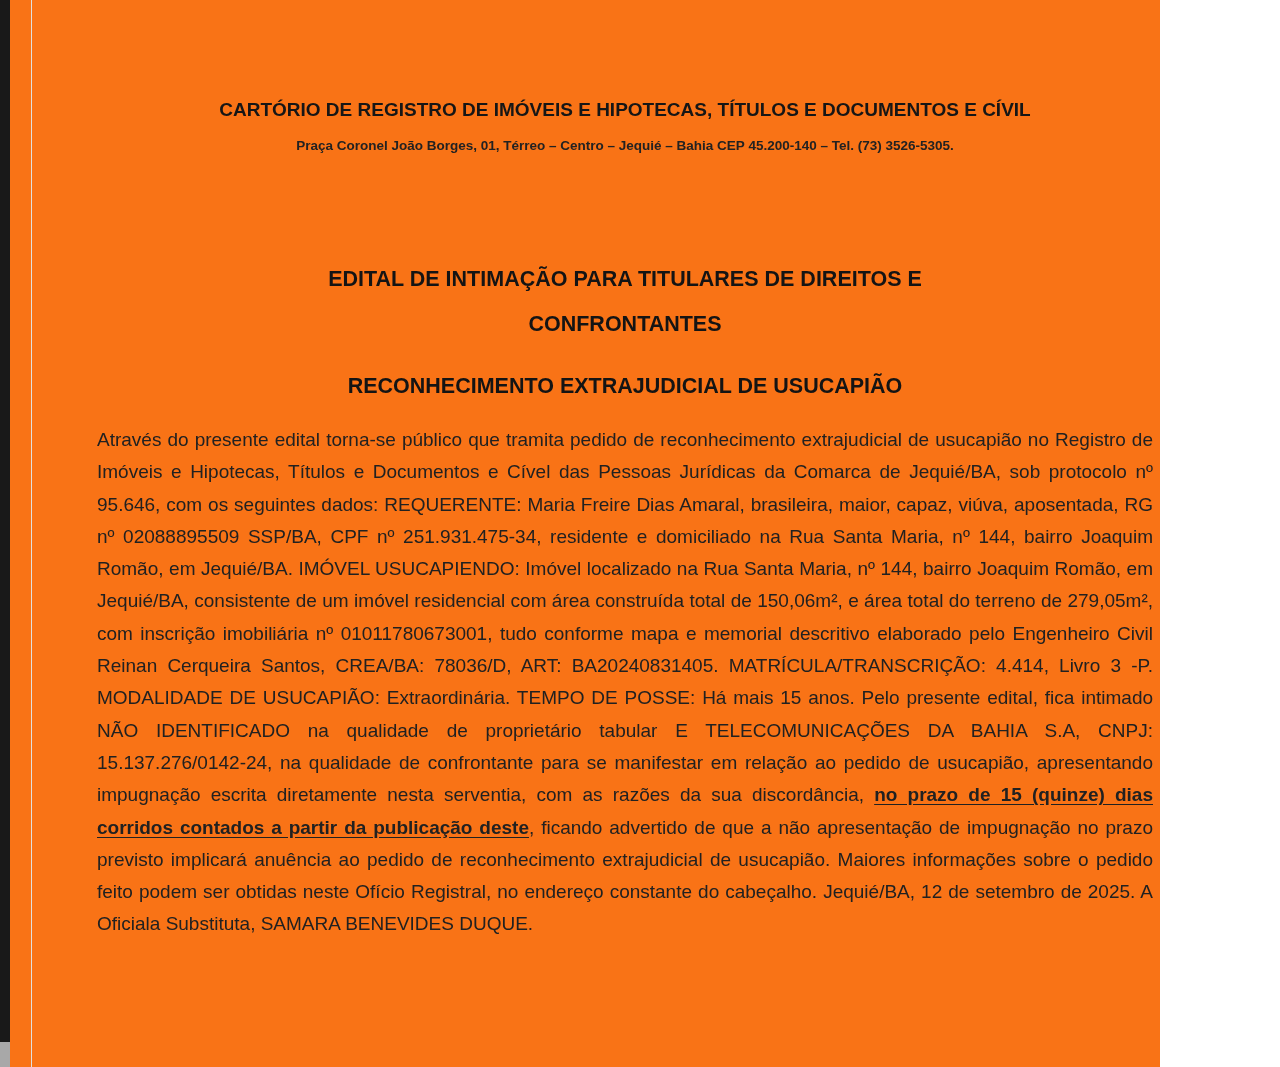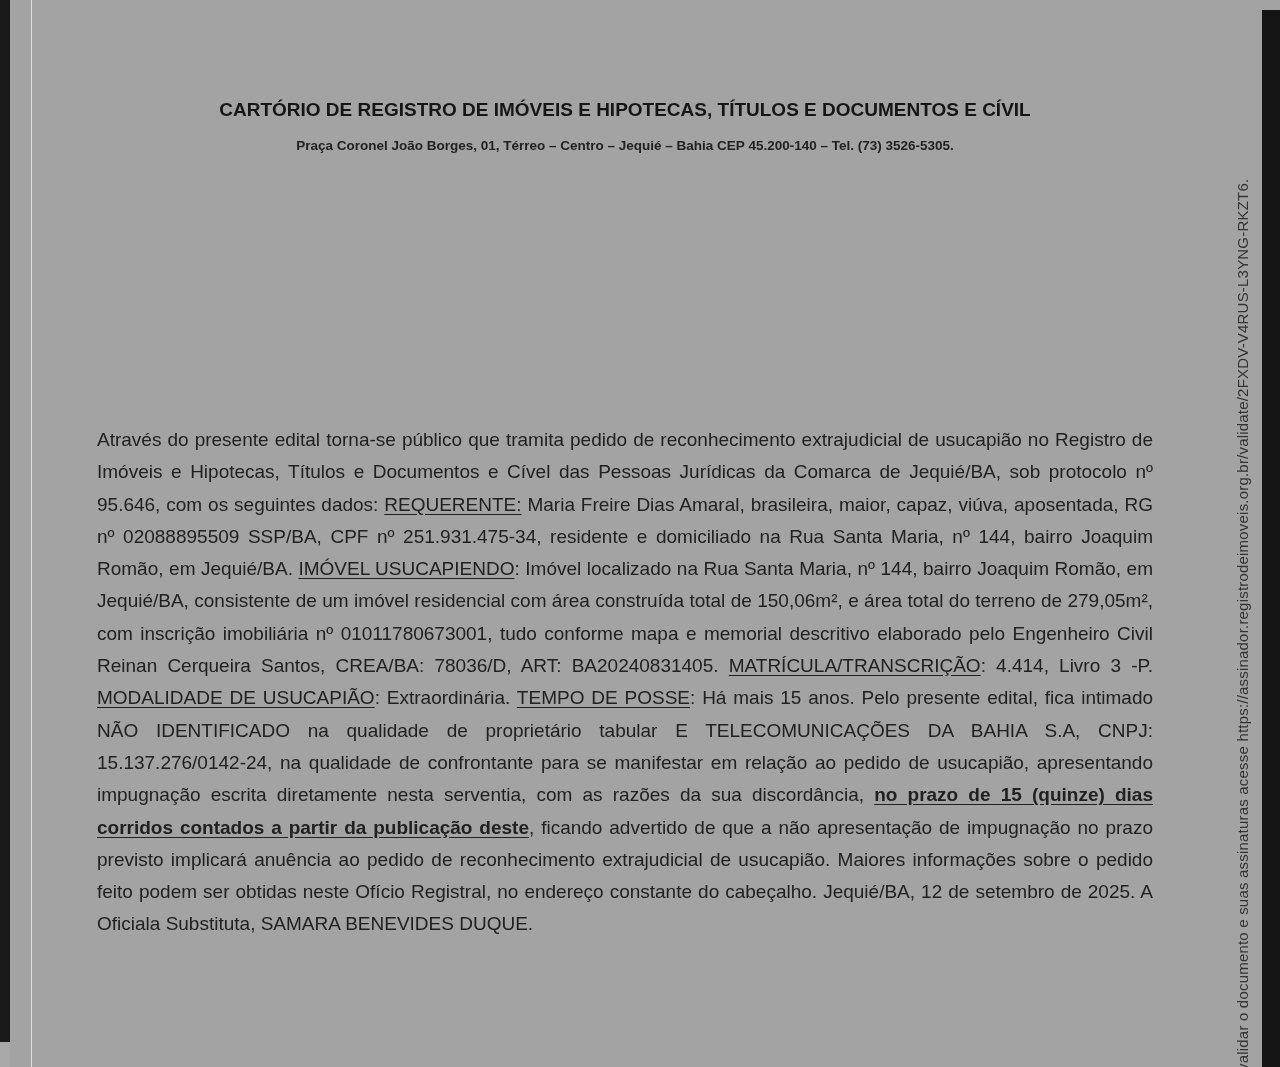--- a/index.html
+++ b/index.html
@@ -3,23 +3,23 @@
 <meta charset="utf-8">
 <style>
   html, body {
     margin: 0;
     padding: 0;
     background: #ffffff;
     font-family: "Liberation Sans", "DejaVu Sans", sans-serif;
   }
   .page {
     position: relative;
-    width: 1280px;
+    width: 1160px;
     height: 1067px;
-    background: #a3a3a3;
+    background: #f97316;
     overflow: hidden;
     color: #1f1f1f;
   }
   
   .scan-bar-left {
     position: absolute;
     left: 0; top: 0;
     width: 10px; height: 1042px;
     background: #191919;
   }
@@ -86,21 +86,21 @@
     position: absolute;
     left: 97px; top: 424px;
     width: 1056px;
     font-size: 19px;
     line-height: 32.3px;
     text-align: justify;
     color: #212121;
   }
   .seg-regular { font-weight: normal; }
   .seg-bold { font-weight: normal; }
-  .seg-underline { text-decoration: underline; text-underline-offset: 3px; }
+  .seg-underline { text-underline-offset: 3px; }
   .seg-bold-underline { font-weight: bold; text-decoration: underline; text-underline-offset: 3px; }
   
   .v-text {
     position: absolute;
     left: 1234px;
     top: 1071px;
     transform-origin: 0 0;
     transform: rotate(-90deg);
     white-space: nowrap;
     font-size: 15px;
@@ -116,18 +116,23 @@
   <div class="scan-bar-left"></div>
   <div class="scan-bar-left-tail"></div>
   <div class="page-edge-line"></div>
   <div class="scan-bar-right"></div>
 
   <div class="header">
     <div class="header-line">CARTÓRIO DE REGISTRO DE IMÓVEIS E HIPOTECAS, TÍTULOS E DOCUMENTOS E CÍVIL</div>
     <div class="header-address">Praça Coronel João Borges, 01, Térreo – Centro – Jequié – Bahia CEP 45.200-140 – Tel. (73) 3526-5305.</div>
   </div>
 
+  <div class="title-block">
+    <div class="title-line">EDITAL DE INTIMAÇÃO PARA TITULARES DE DIREITOS E</div>
+    <div class="title-line">CONFRONTANTES</div>
+    <div class="subtitle-line">RECONHECIMENTO EXTRAJUDICIAL DE USUCAPIÃO</div>
+  </div>
 
   <div class="edict-paragraph"><span class="seg-regular">Através do presente edital torna-se público que tramita pedido de reconhecimento extrajudicial de usucapião no Registro de Imóveis e Hipotecas, Títulos e Documentos e Cível das Pessoas Jurídicas da Comarca de Jequié/BA, sob protocolo nº 95.646, com os seguintes dados: </span><span class="seg-underline">REQUERENTE:</span><span class="seg-regular"> </span><span class="seg-bold">Maria Freire Dias Amaral,</span><span class="seg-regular"> brasileira, maior, capaz, viúva, aposentada, RG nº 02088895509 SSP/BA, CPF nº 251.931.475-34, residente e domiciliado na Rua Santa Maria, nº 144, bairro Joaquim Romão, em Jequié/BA. </span><span class="seg-underline">IMÓVEL USUCAPIENDO</span><span class="seg-regular">: Imóvel localizado na Rua Santa Maria, nº 144, bairro Joaquim Romão, em Jequié/BA, consistente de um imóvel residencial com área construída total de 150,06m², e área total do terreno de 279,05m², com inscrição imobiliária nº 01011780673001, tudo conforme mapa e memorial descritivo elaborado pelo Engenheiro Civil Reinan Cerqueira Santos, CREA/BA: 78036/D, ART: BA20240831405. </span><span class="seg-underline">MATRÍCULA/TRANSCRIÇÃO</span><span class="seg-regular">: 4.414, Livro 3 -P. </span><span class="seg-underline">MODALIDADE DE USUCAPIÃO</span><span class="seg-regular">: Extraordinária. </span><span class="seg-underline">TEMPO DE POSSE</span><span class="seg-regular">: Há mais 15 anos. Pelo presente edital, fica intimado </span><span class="seg-bold">NÃO IDENTIFICADO na qualidade de proprietário tabular E TELECOMUNICAÇÕES DA BAHIA S.A, CNPJ: 15.137.276/0142-24, na qualidade de confrontante</span><span class="seg-regular"> para se manifestar em relação ao pedido de usucapião, apresentando impugnação escrita diretamente nesta serventia, com as razões da sua discordância, </span><span class="seg-bold-underline">no prazo de 15 (quinze) dias corridos contados a partir da publicação deste</span><span class="seg-regular">, ficando advertido de que a não apresentação de impugnação no prazo previsto implicará anuência ao pedido de reconhecimento extrajudicial de usucapião. Maiores informações sobre o pedido feito podem ser obtidas neste Ofício Registral, no endereço constante do cabeçalho. Jequié/BA, 12 de setembro de 2025. A Oficiala Substituta, SAMARA BENEVIDES DUQUE.</span></div>
 
   <div class="v-text">validar o documento e suas assinaturas acesse https://assinador.registrodeimoveis.org.br/validate/2FXDV-V4RUS-L3YNG-RKZT6.</div>
 
 </div>
 
 </body></html>

